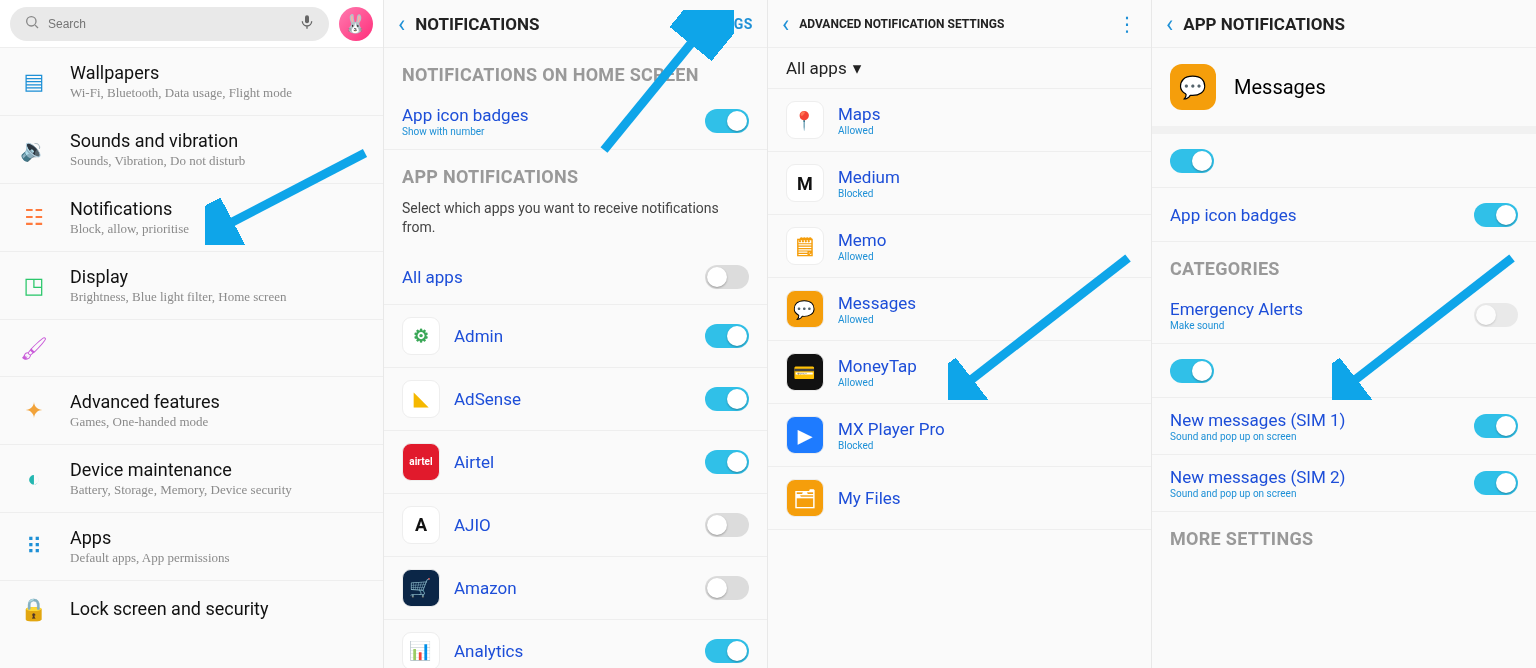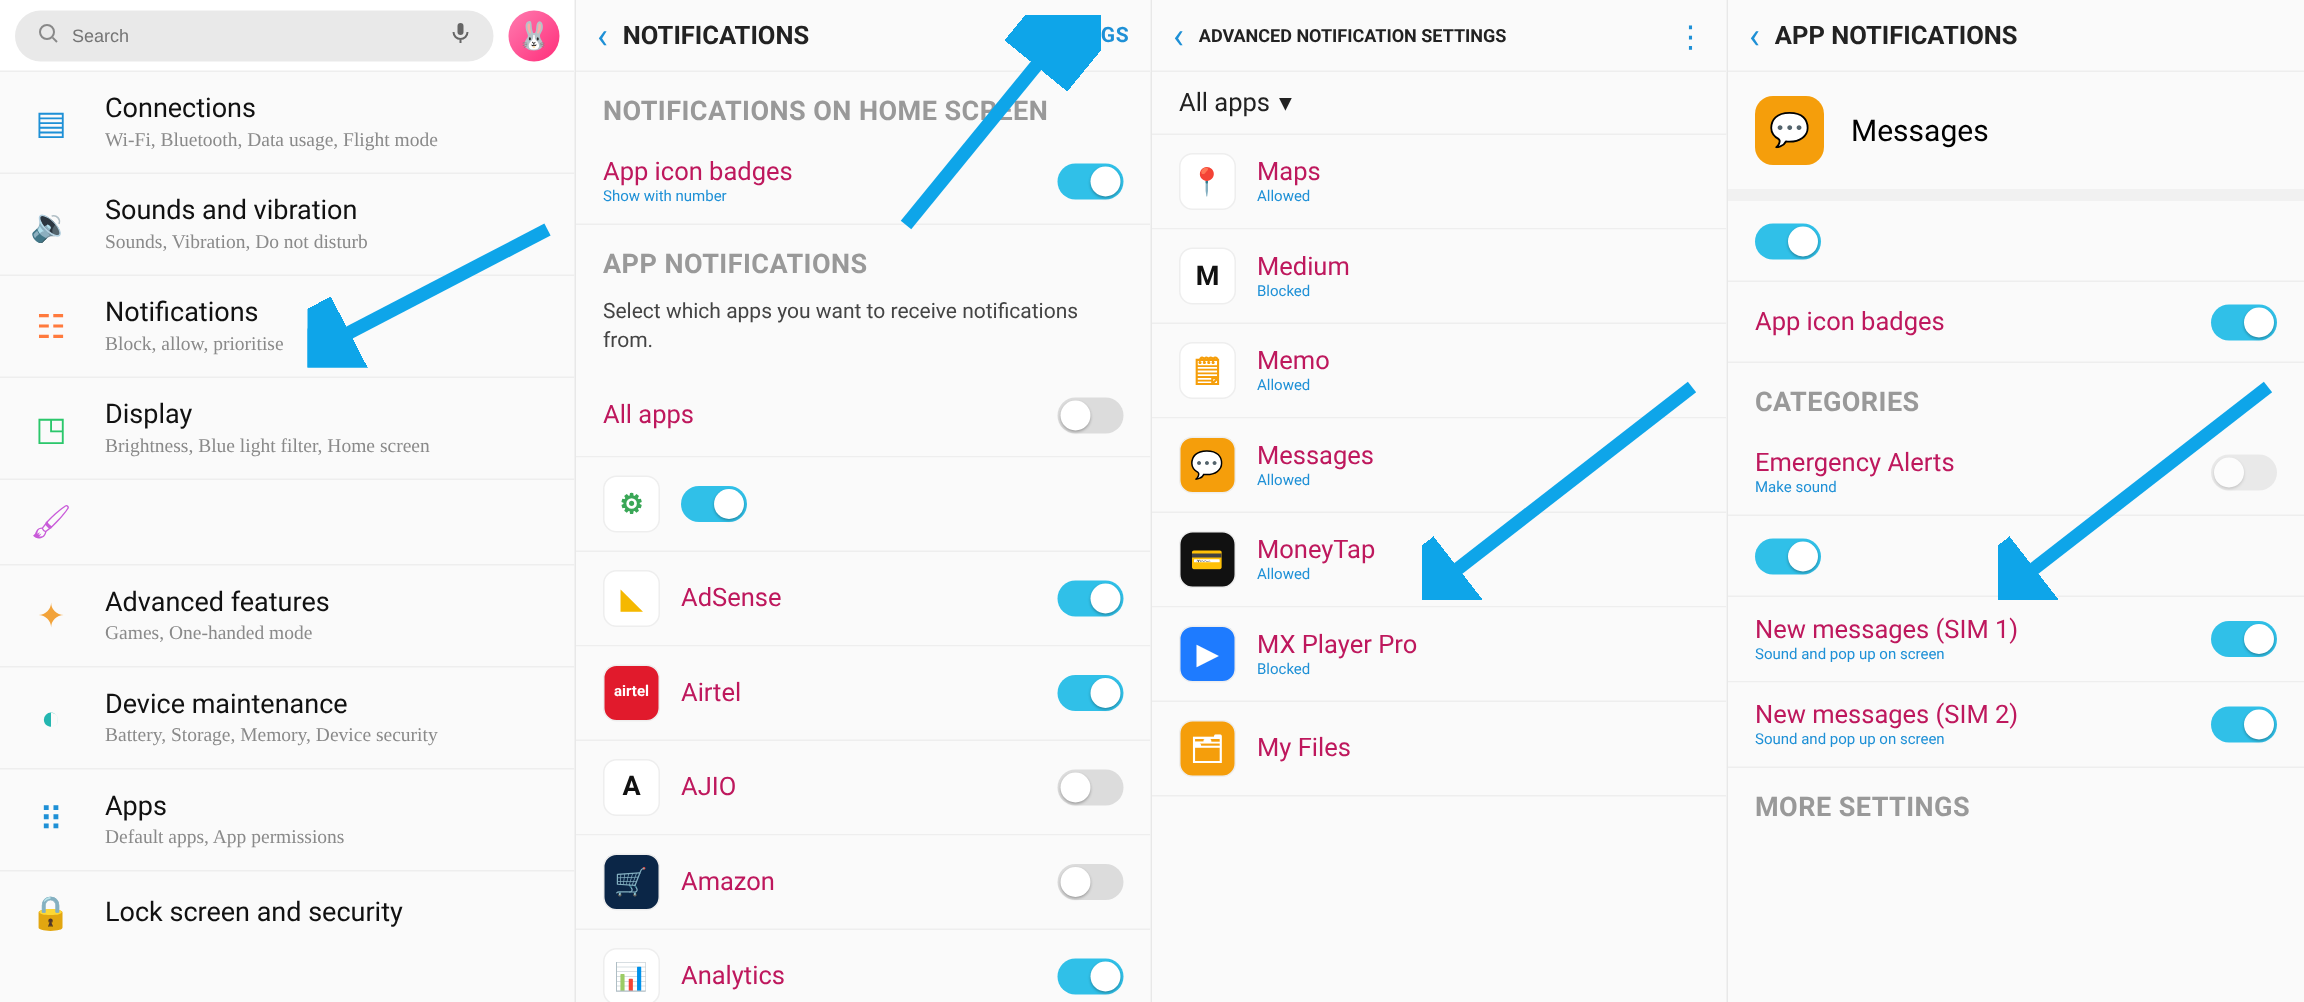--- a/index.html
+++ b/index.html
@@ -91,21 +91,21 @@
 
   .row {
     display:flex; align-items:center;
     padding: 12px 18px;
     min-height: 54px;
     gap:14px;
     border-bottom:1px solid #eee;
     background:#fafafa;
   }
   .row .txt { flex:1; }
-  .row .t1 { font-size:17px; color:#be185d; }
+  .row .t1 { font-size:17px; color:#1d4ed8; }
   .row .t2 { font-size:10px; color:#1e90d6; margin-top:1px; }
 
   
   .tog {
     width:44px;height:24px;border-radius:12px;position:relative;
     background:#dcdcdc;flex-shrink:0;
   }
   .tog::after{
     content:"";position:absolute;width:20px;height:20px;border-radius:50%;
     background:#fff;top:2px;left:2px;box-shadow:0 1px 2px rgba(0,0,0,.3);
@@ -157,21 +157,21 @@
             </svg>
       </span>
     </div>
     <div class="avatar">🐰</div>
   </div>
 
   <div class="settings-list" id="p1list">
         <div class="s-row">
     <div class="s-icon" style="color:#1e90d6">▤</div>
     <div class="s-text">
-      <div class="s-title">Connections</div>
+      <div class="s-title">Wallpapers</div>
       <div class="s-sub">Wi-Fi, Bluetooth, Data usage, Flight mode</div>
     </div>
         </div>
         <div class="s-row">
     <div class="s-icon" style="color:#1e90d6">🔉</div>
     <div class="s-text">
       <div class="s-title">Sounds and vibration</div>
       <div class="s-sub">Sounds, Vibration, Do not disturb</div>
     </div>
         </div>
@@ -254,20 +254,23 @@
   <div class="row">
     <div class="txt">
           <div class="t1">All apps</div>
         </div>
     <div class="tog"></div>
   </div>
 
   <div id="p2apps">
         <div class="row">
     <div class="chip" style="background:#fff;color:#3aa757;border:1px solid #eee;font-size:18px;">⚙</div>
+    <div class="txt">
+            <div class="t1">Admin</div>
+          </div>
     <div class="tog on"></div>
         </div>
         <div class="row">
     <div class="chip" style="background:#fff;color:#f5b800;border:1px solid #eee;font-size:18px;">◣</div>
     <div class="txt">
             <div class="t1">AdSense</div>
           </div>
     <div class="tog on"></div>
         </div>
         <div class="row">

